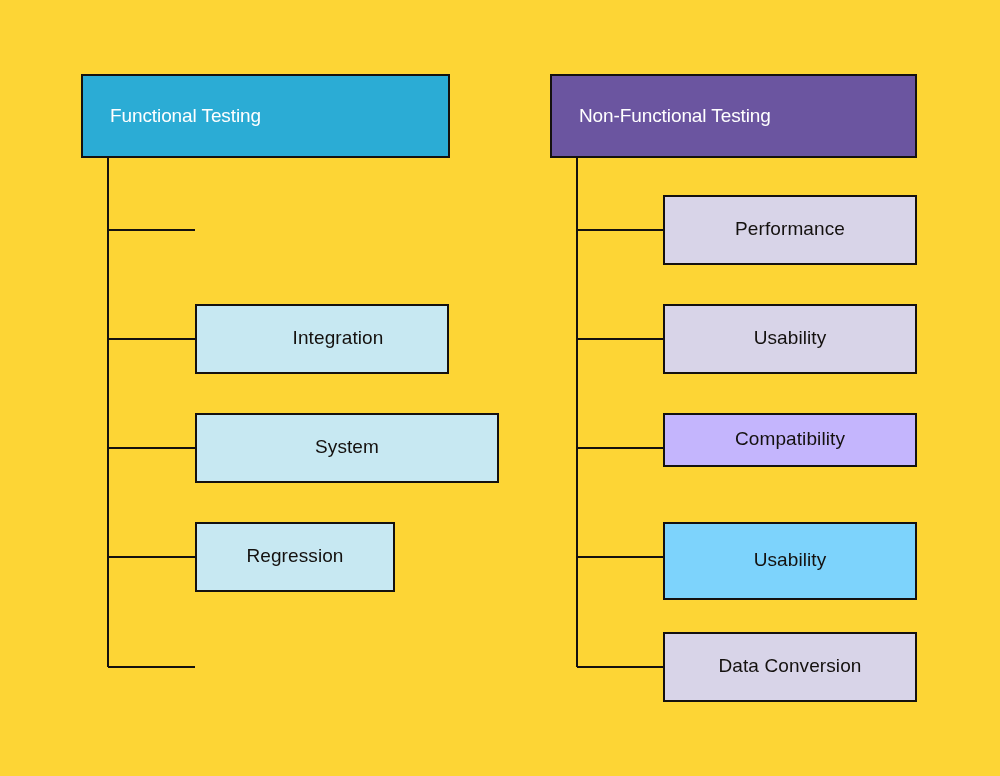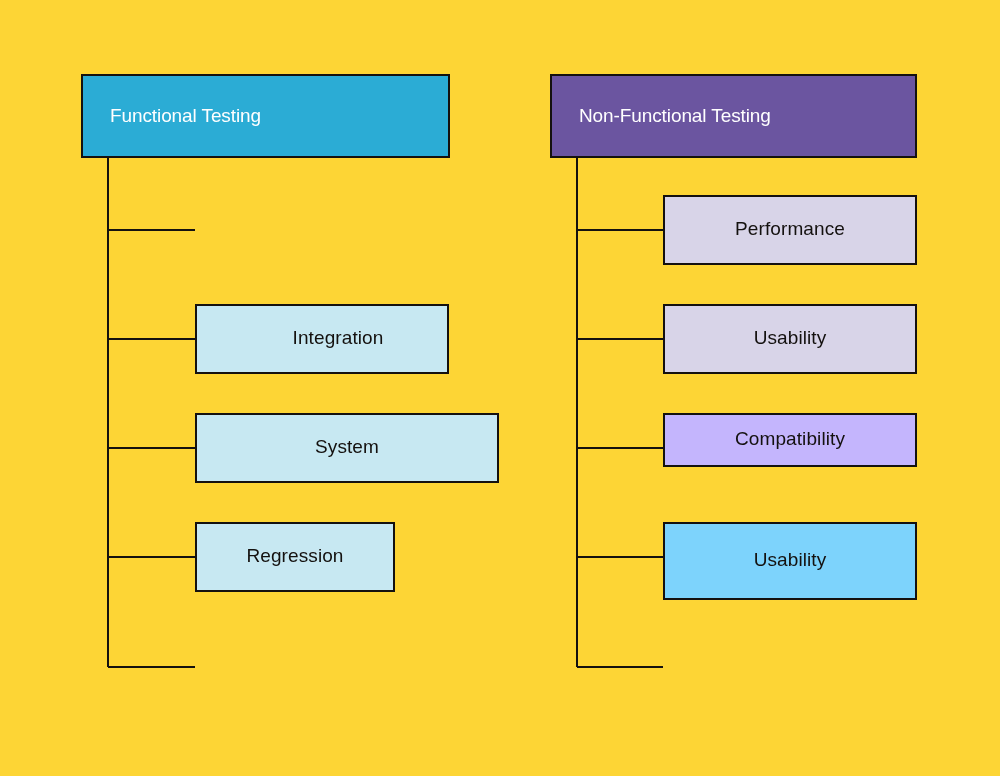--- a/index.html
+++ b/index.html
@@ -113,14 +113,17 @@
   </div>
 
   <div class="node leaf" style="left:663px; top:413px; width:254px; height:54px; background:#c4b5fd;text-align:center;">
     <span class="node-label">Compatibility</span>
   </div>
 
   <div class="node leaf" style="left:663px; top:522px; width:254px; height:78px; background:#7dd3fc;">
     <span class="node-label">Usability</span>
   </div>
 
+  <div class="node leaf" style="left:663px; top:632px; width:254px; height:70px; background:#d8d4e8;">
+    <span class="node-label">Data Conversion</span>
+  </div>
 
 </div>
 
 </body></html>

